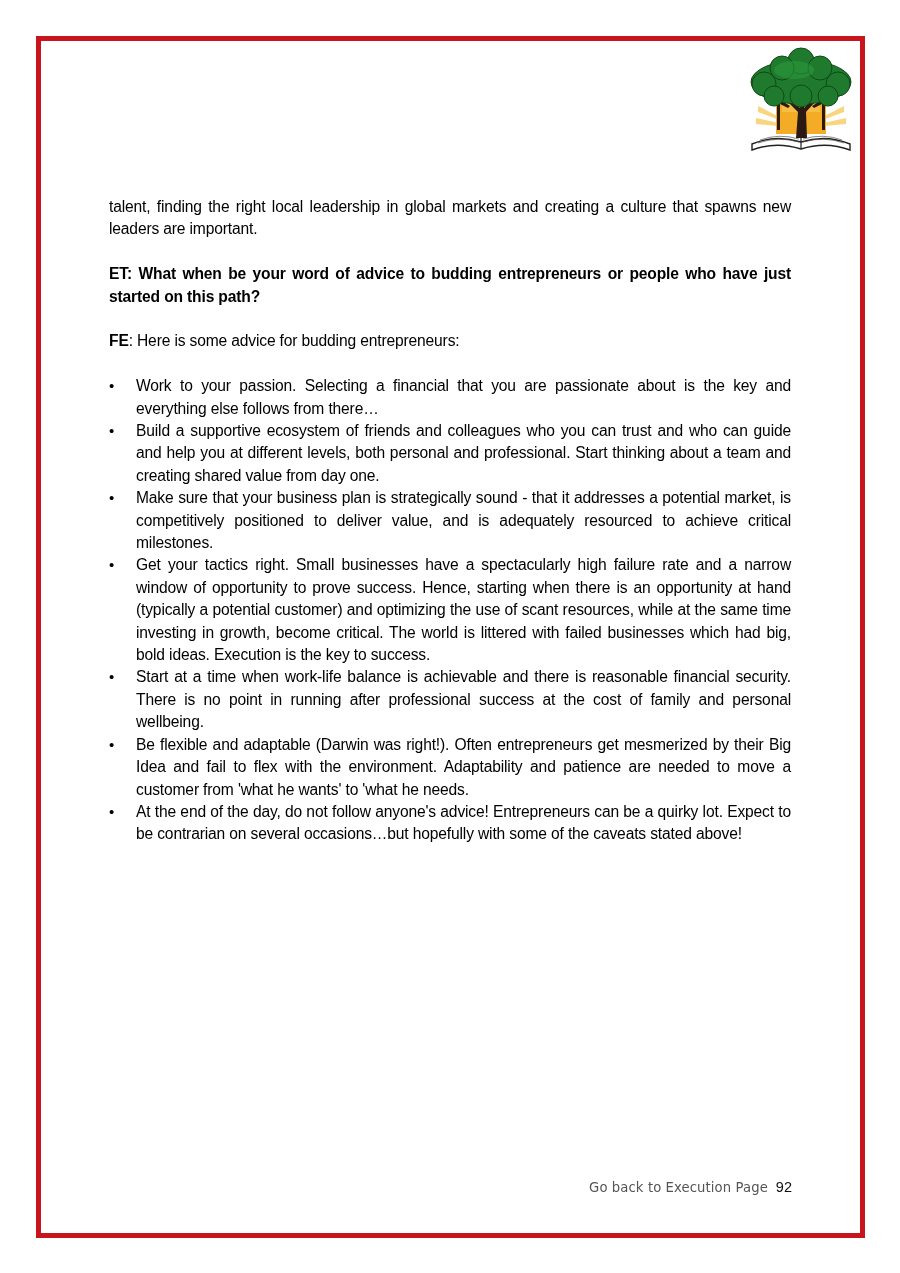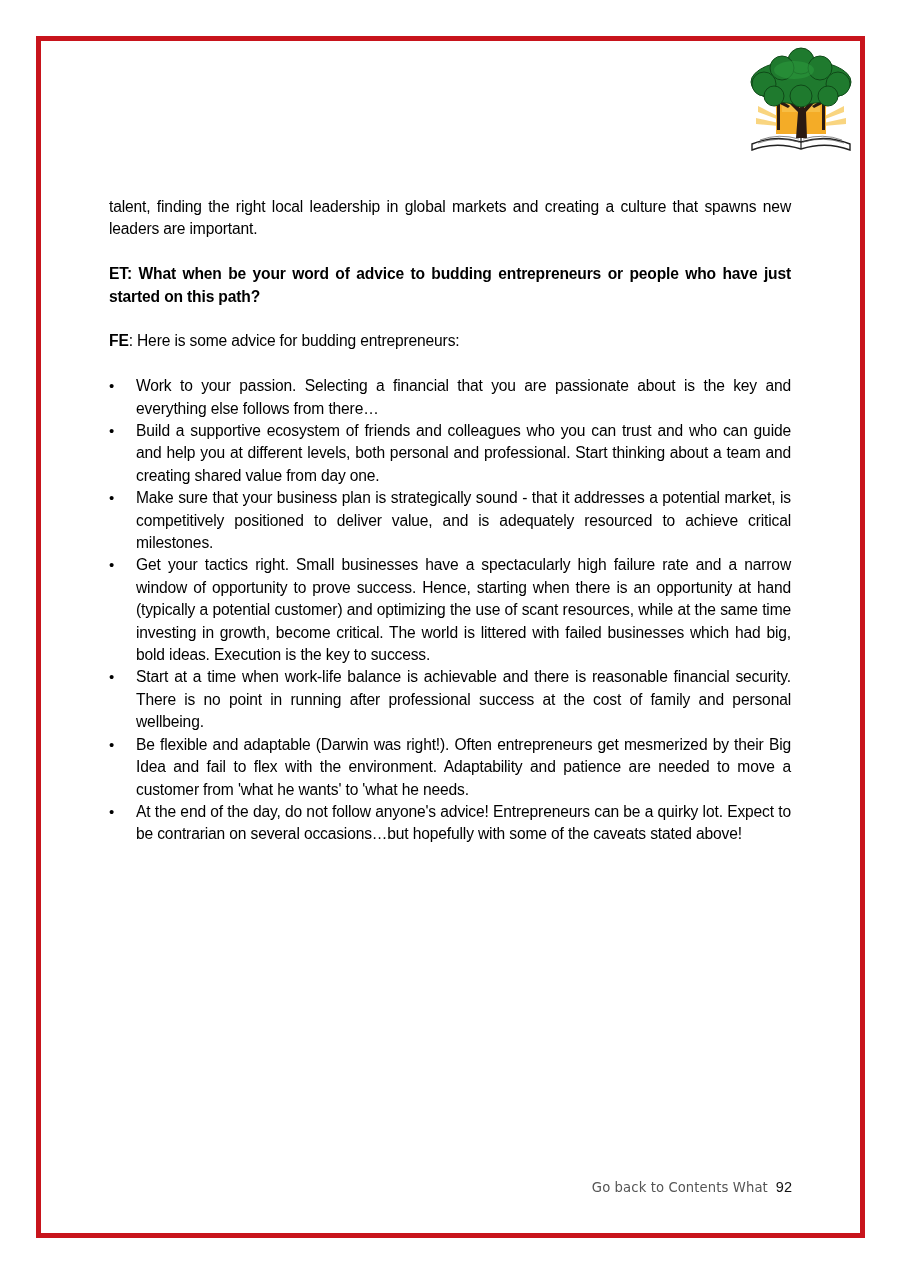--- a/index.html
+++ b/index.html
@@ -140,14 +140,14 @@
     <li><span class="bullet">•</span><span>Build a supportive ecosystem of friends and colleagues who you can trust and who can guide and help you at different levels, both personal and professional. Start thinking about a team and creating shared value from day one.</span></li>
     <li><span class="bullet">•</span><span>Make sure that your business plan is strategically sound - that it addresses a potential market, is competitively positioned to deliver value, and is adequately resourced to achieve critical milestones.</span></li>
     <li><span class="bullet">•</span><span>Get your tactics right. Small businesses have a spectacularly high failure rate and a narrow window of opportunity to prove success. Hence, starting when there is an opportunity at hand (typically a potential customer) and optimizing the use of scant resources, while at the same time investing in growth, become critical. The world is littered with failed businesses which had big, bold ideas. Execution is the key to success.</span></li>
     <li><span class="bullet">•</span><span>Start at a time when work-life balance is achievable and there is reasonable financial security. There is no point in running after professional success at the cost of family and personal wellbeing.</span></li>
     <li><span class="bullet">•</span><span>Be flexible and adaptable (Darwin was right!). Often entrepreneurs get mesmerized by their Big Idea and fail to flex with the environment. Adaptability and patience are needed to move a customer from 'what he wants' to 'what he needs.</span></li>
     <li><span class="bullet">•</span><span>At the end of the day, do not follow anyone's advice! Entrepreneurs can be a quirky lot. Expect to be contrarian on several occasions…but hopefully with some of the caveats stated above!</span></li>
   </ul>
 </div>
 
 <div class="footer">
-  <a class="link">Go back to Contents What</a><span class="page-num">92</span>
+  <a class="link">Go back to Execution Page</a><span class="page-num">92</span>
 </div>
 
 </body></html>

